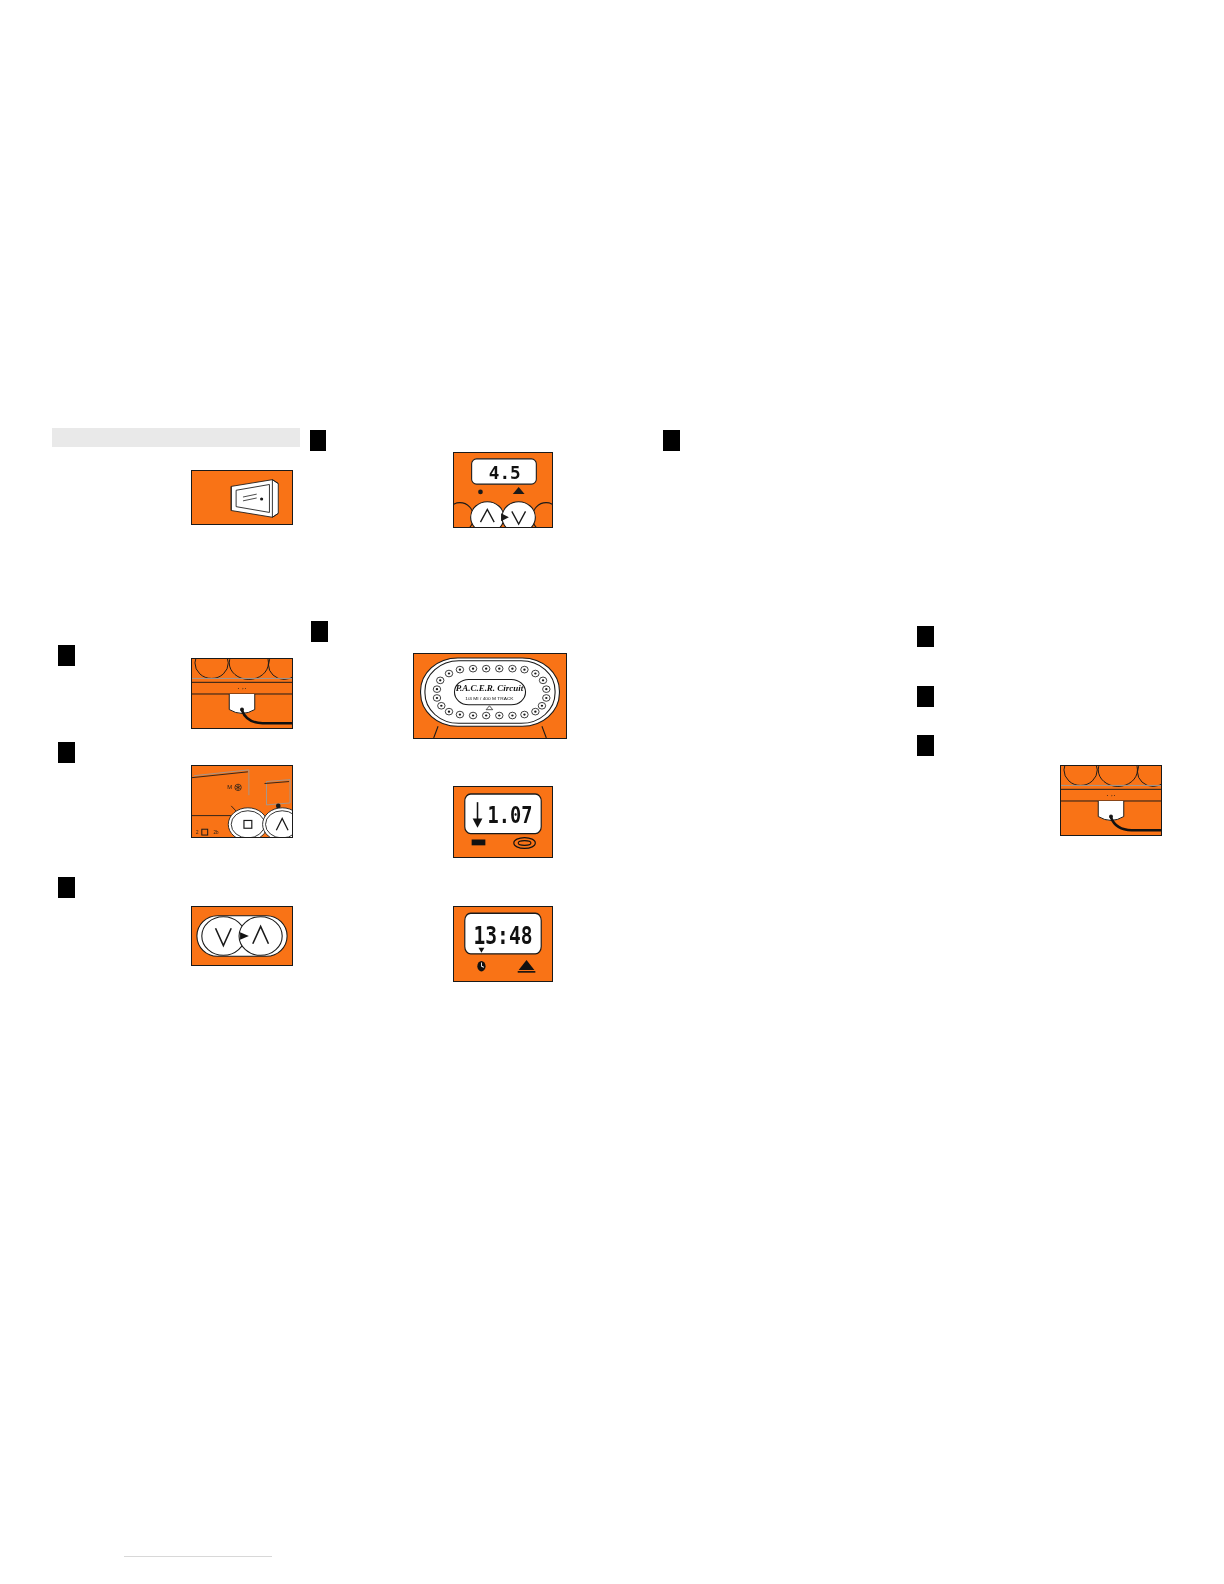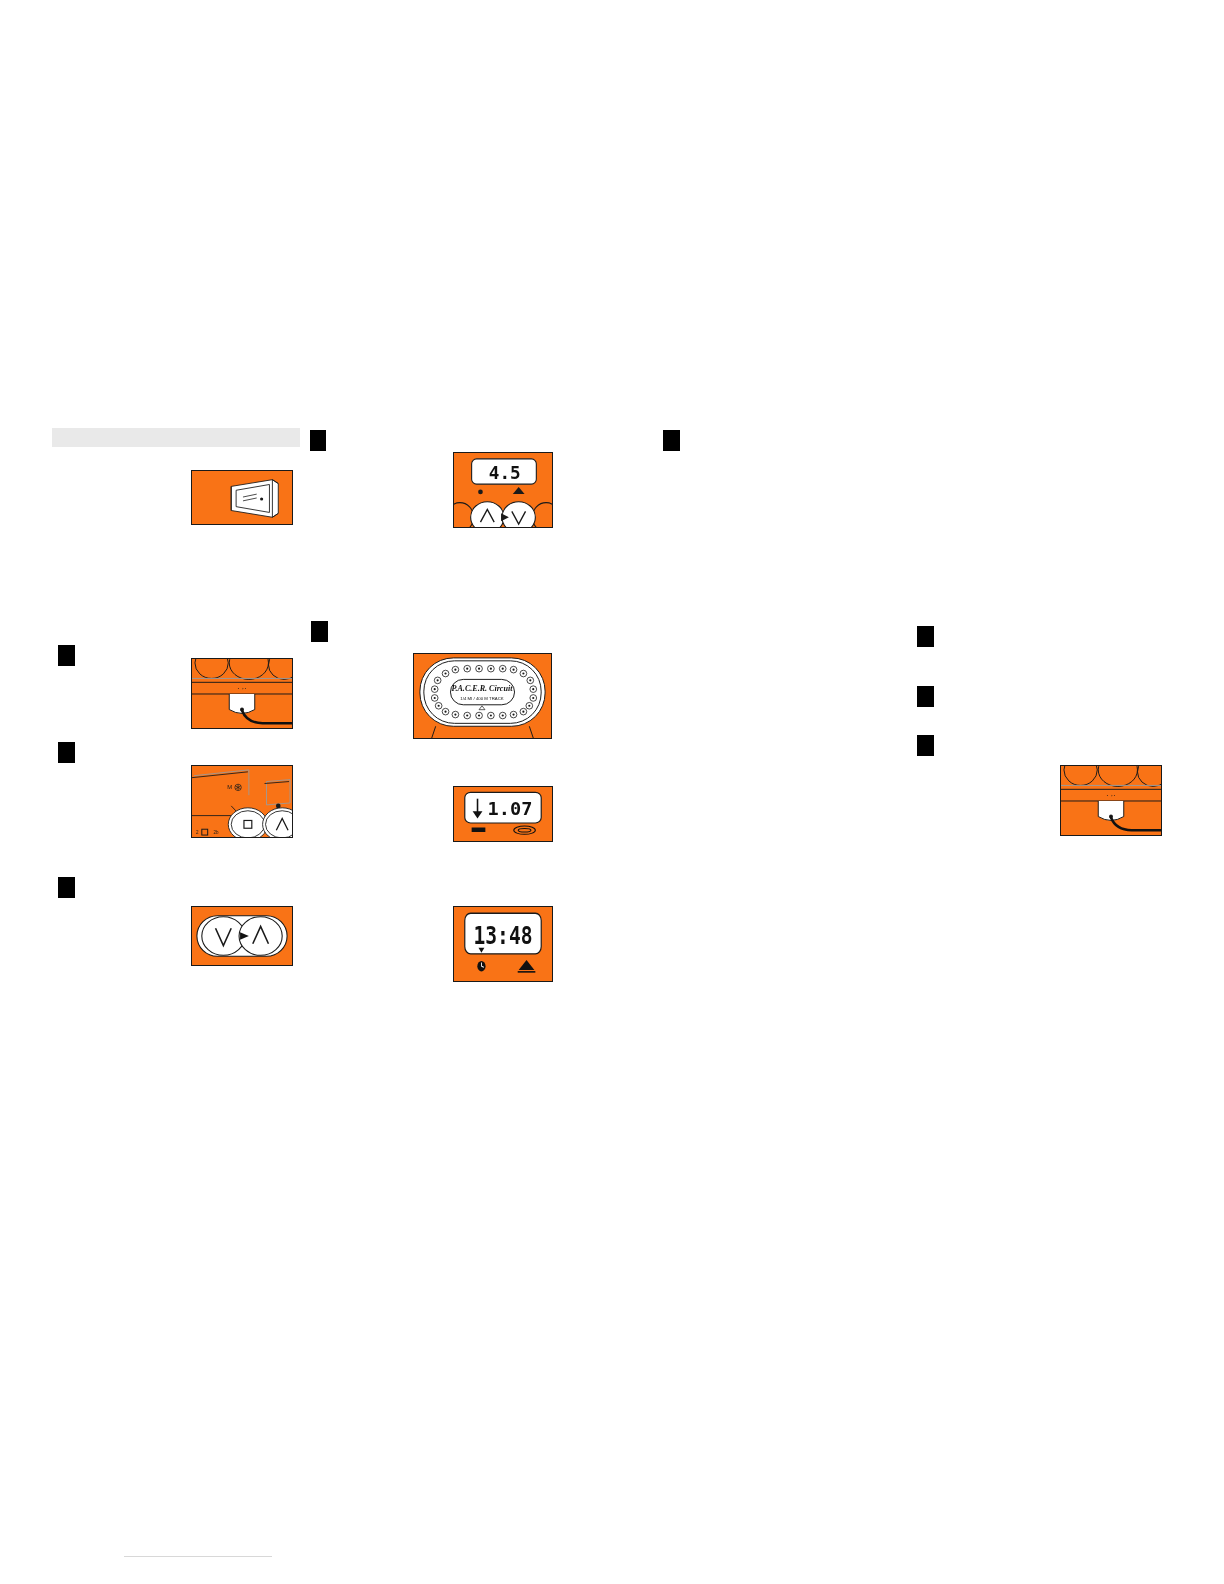--- a/index.html
+++ b/index.html
@@ -140,21 +140,21 @@
         <path d="M38 36 L38 52 Q51 60 64 52 L64 36" fill="#ffffff"></path>
       </g>
 
       <text class="tinytext" x="51" y="32" font-size="4.2" text-anchor="middle">• ➝ •</text>
 
       <circle cx="51" cy="52" r="2" fill="#1a1a1a"></circle>
       <path d="M51 53 Q56 66 72 66 L102 66" fill="none" stroke="#111" stroke-width="2.6" stroke-linecap="round"></path>
     </svg>
   </div>
 
-  <div class="abs figbox" style="left:413px; top:653px; width:139px; height:86px;">
+  <div class="abs figbox" style="left:413px; top:653px; width:154px; height:86px;">
     <svg viewBox="0 0 139 86" preserveAspectRatio="none" aria-hidden="true">
       <g fill="none" stroke="#1a1a1a" stroke-width="1">
 
         <rect x="6" y="4" width="127" height="70" rx="34" ry="34" fill="#ffffff"></rect>
         <rect x="10" y="7" width="119" height="64" rx="31" ry="31"></rect>
 
         <rect x="37" y="26" width="65" height="26" rx="13" ry="13" fill="#ffffff"></rect>
 
         <line x1="22" y1="74" x2="18" y2="86"></line>
         <line x1="117" y1="74" x2="121" y2="86"></line>
@@ -258,21 +258,21 @@
       </g>
 
       <circle cx="88" cy="41" r="2.4" fill="#1a1a1a"></circle>
 
       <text class="tinytext" x="4" y="70" font-size="4.6">2</text>
       <rect x="10" y="65" width="6" height="6" fill="none" stroke="#1a1a1a" stroke-width="1"></rect>
       <text class="tinytext" x="22" y="70" font-size="4.6">2b</text>
     </svg>
   </div>
 
-  <div class="abs figbox" style="left:453px; top:786px; width:100px; height:56px;">
+  <div class="abs figbox" style="left:453px; top:786px; width:100px; height:72px;">
     <svg viewBox="0 0 100 60" preserveAspectRatio="none" aria-hidden="true">
       <g fill="none" stroke="#1a1a1a" stroke-width="1.2">
         <rect x="11" y="6" width="78" height="34" rx="6" ry="6" fill="#ffffff"></rect>
       </g>
 
       <g>
         <line x1="24" y1="13" x2="24" y2="28" stroke="#111" stroke-width="1.6"></line>
         <path d="M19 27 L24 35 L29 27 Z" fill="#111"></path>
       </g>
       <text class="lcdtext" x="80" y="31" font-size="19" text-anchor="end">1.07</text>

